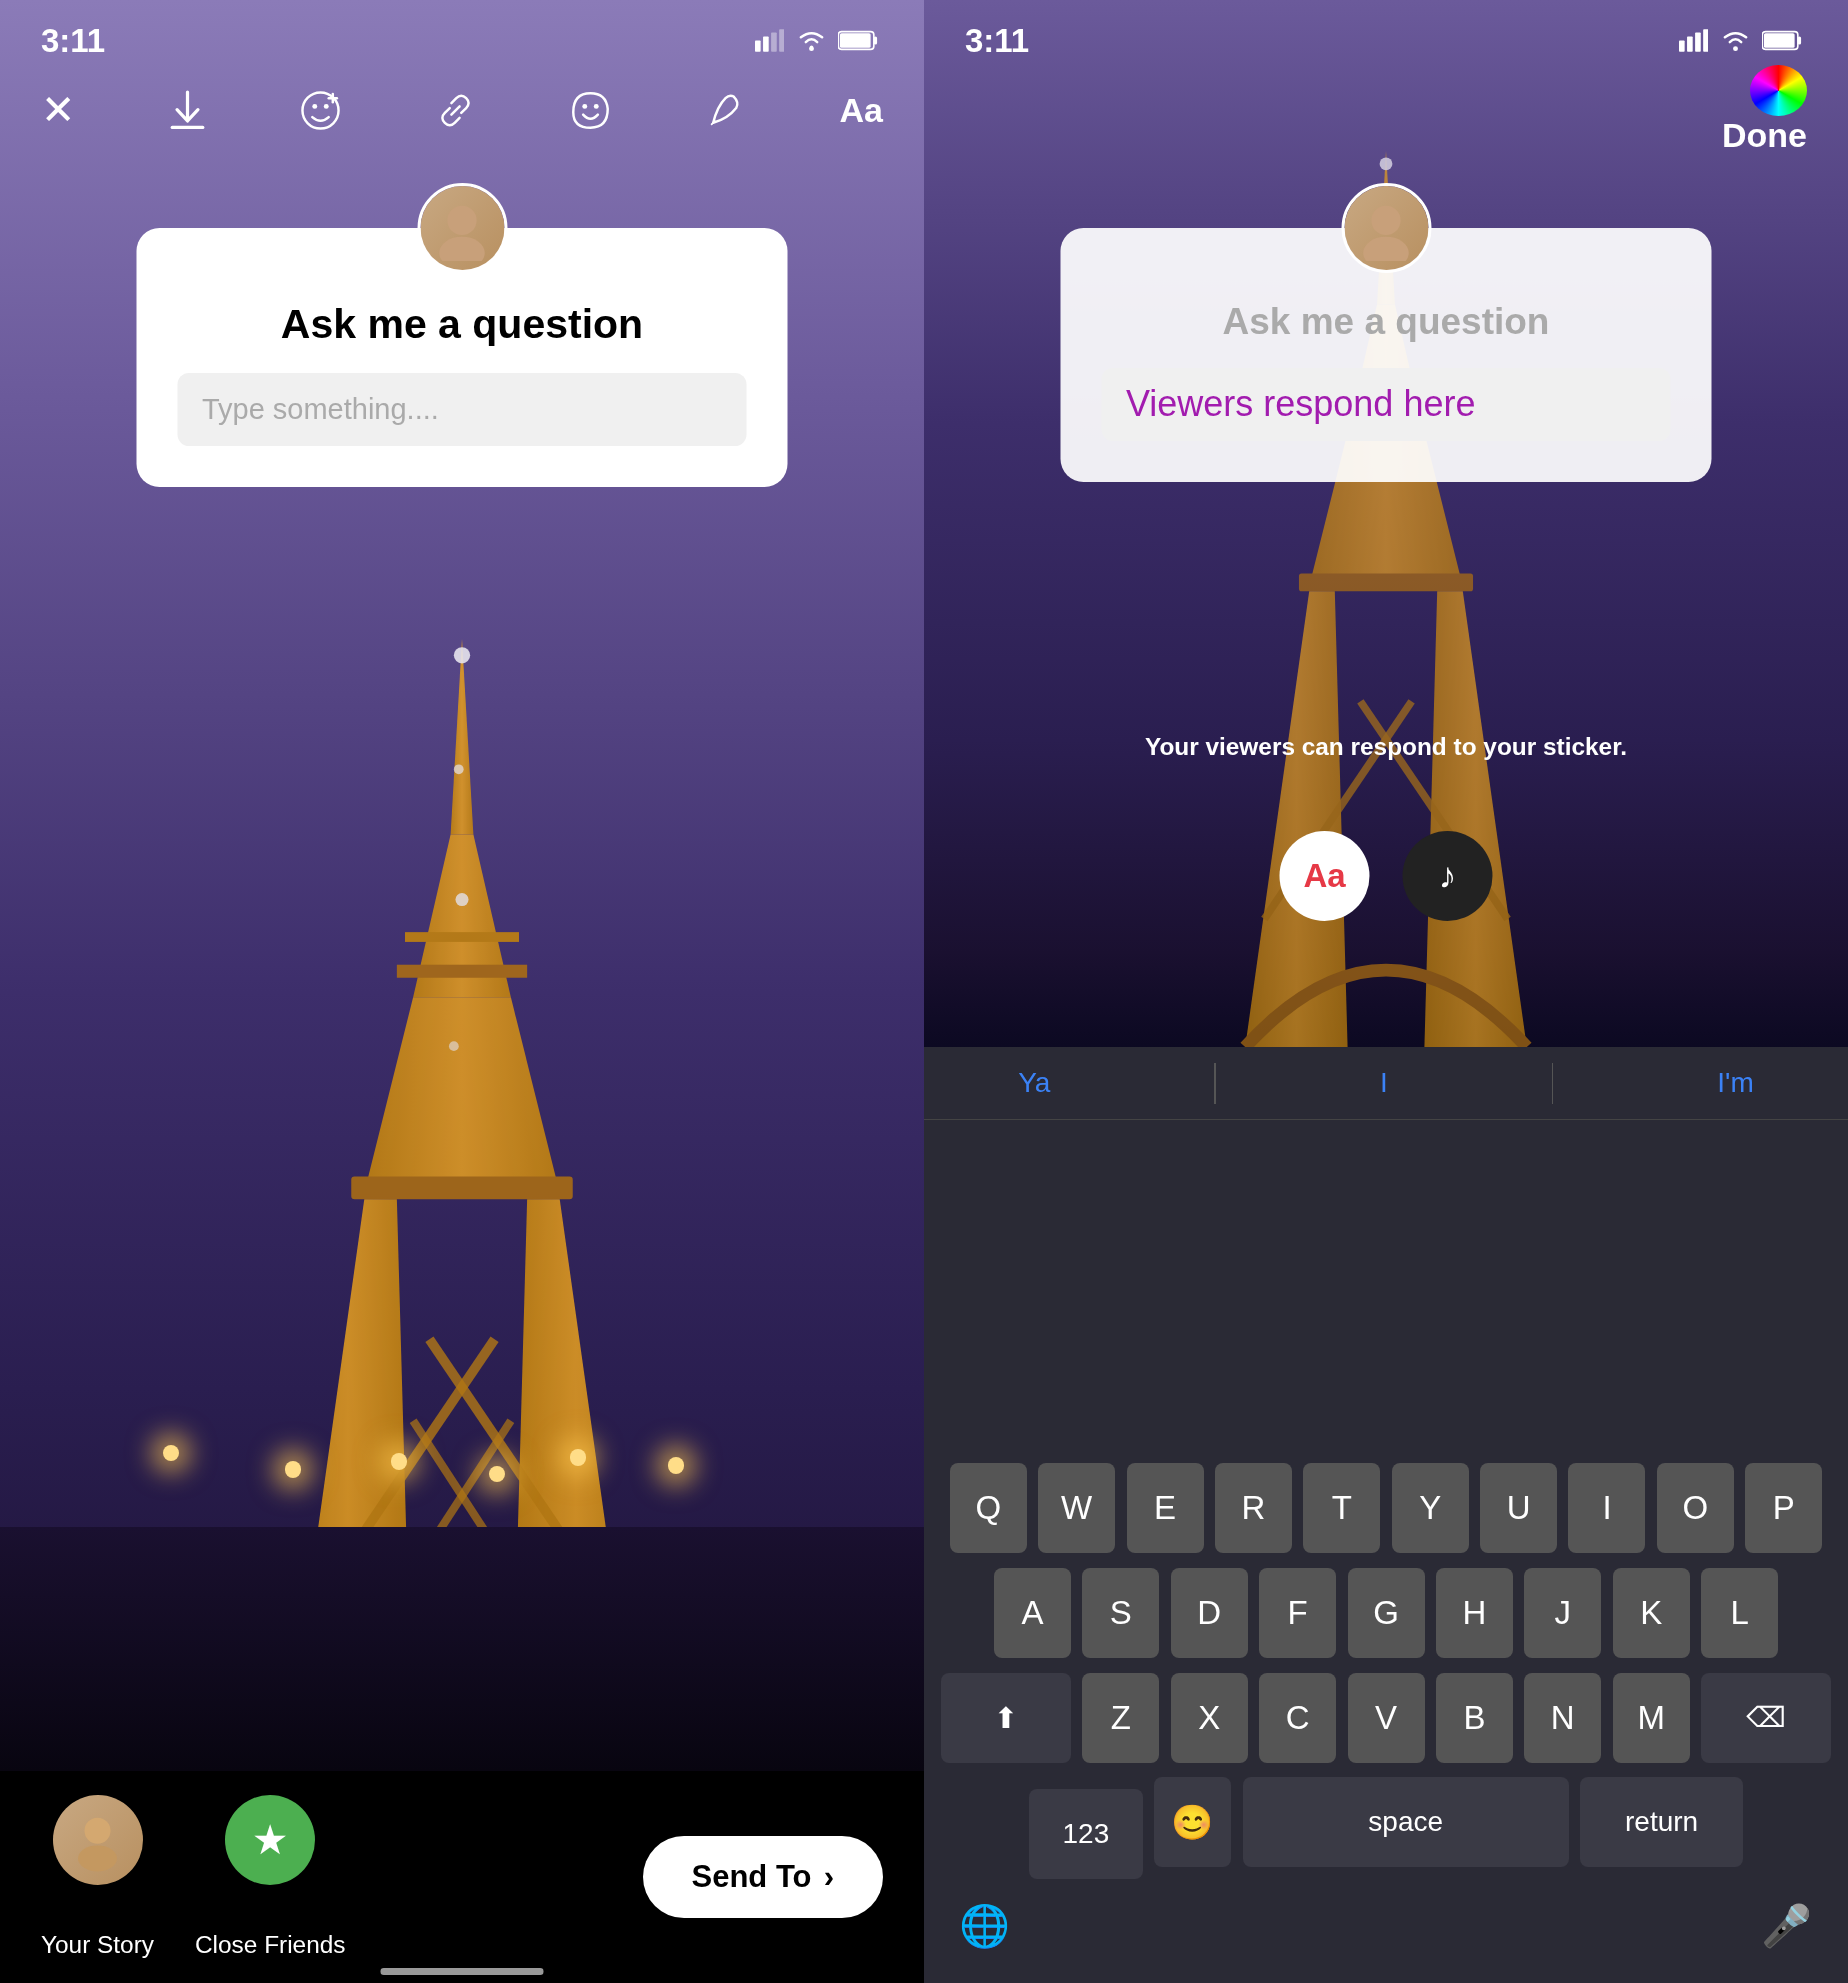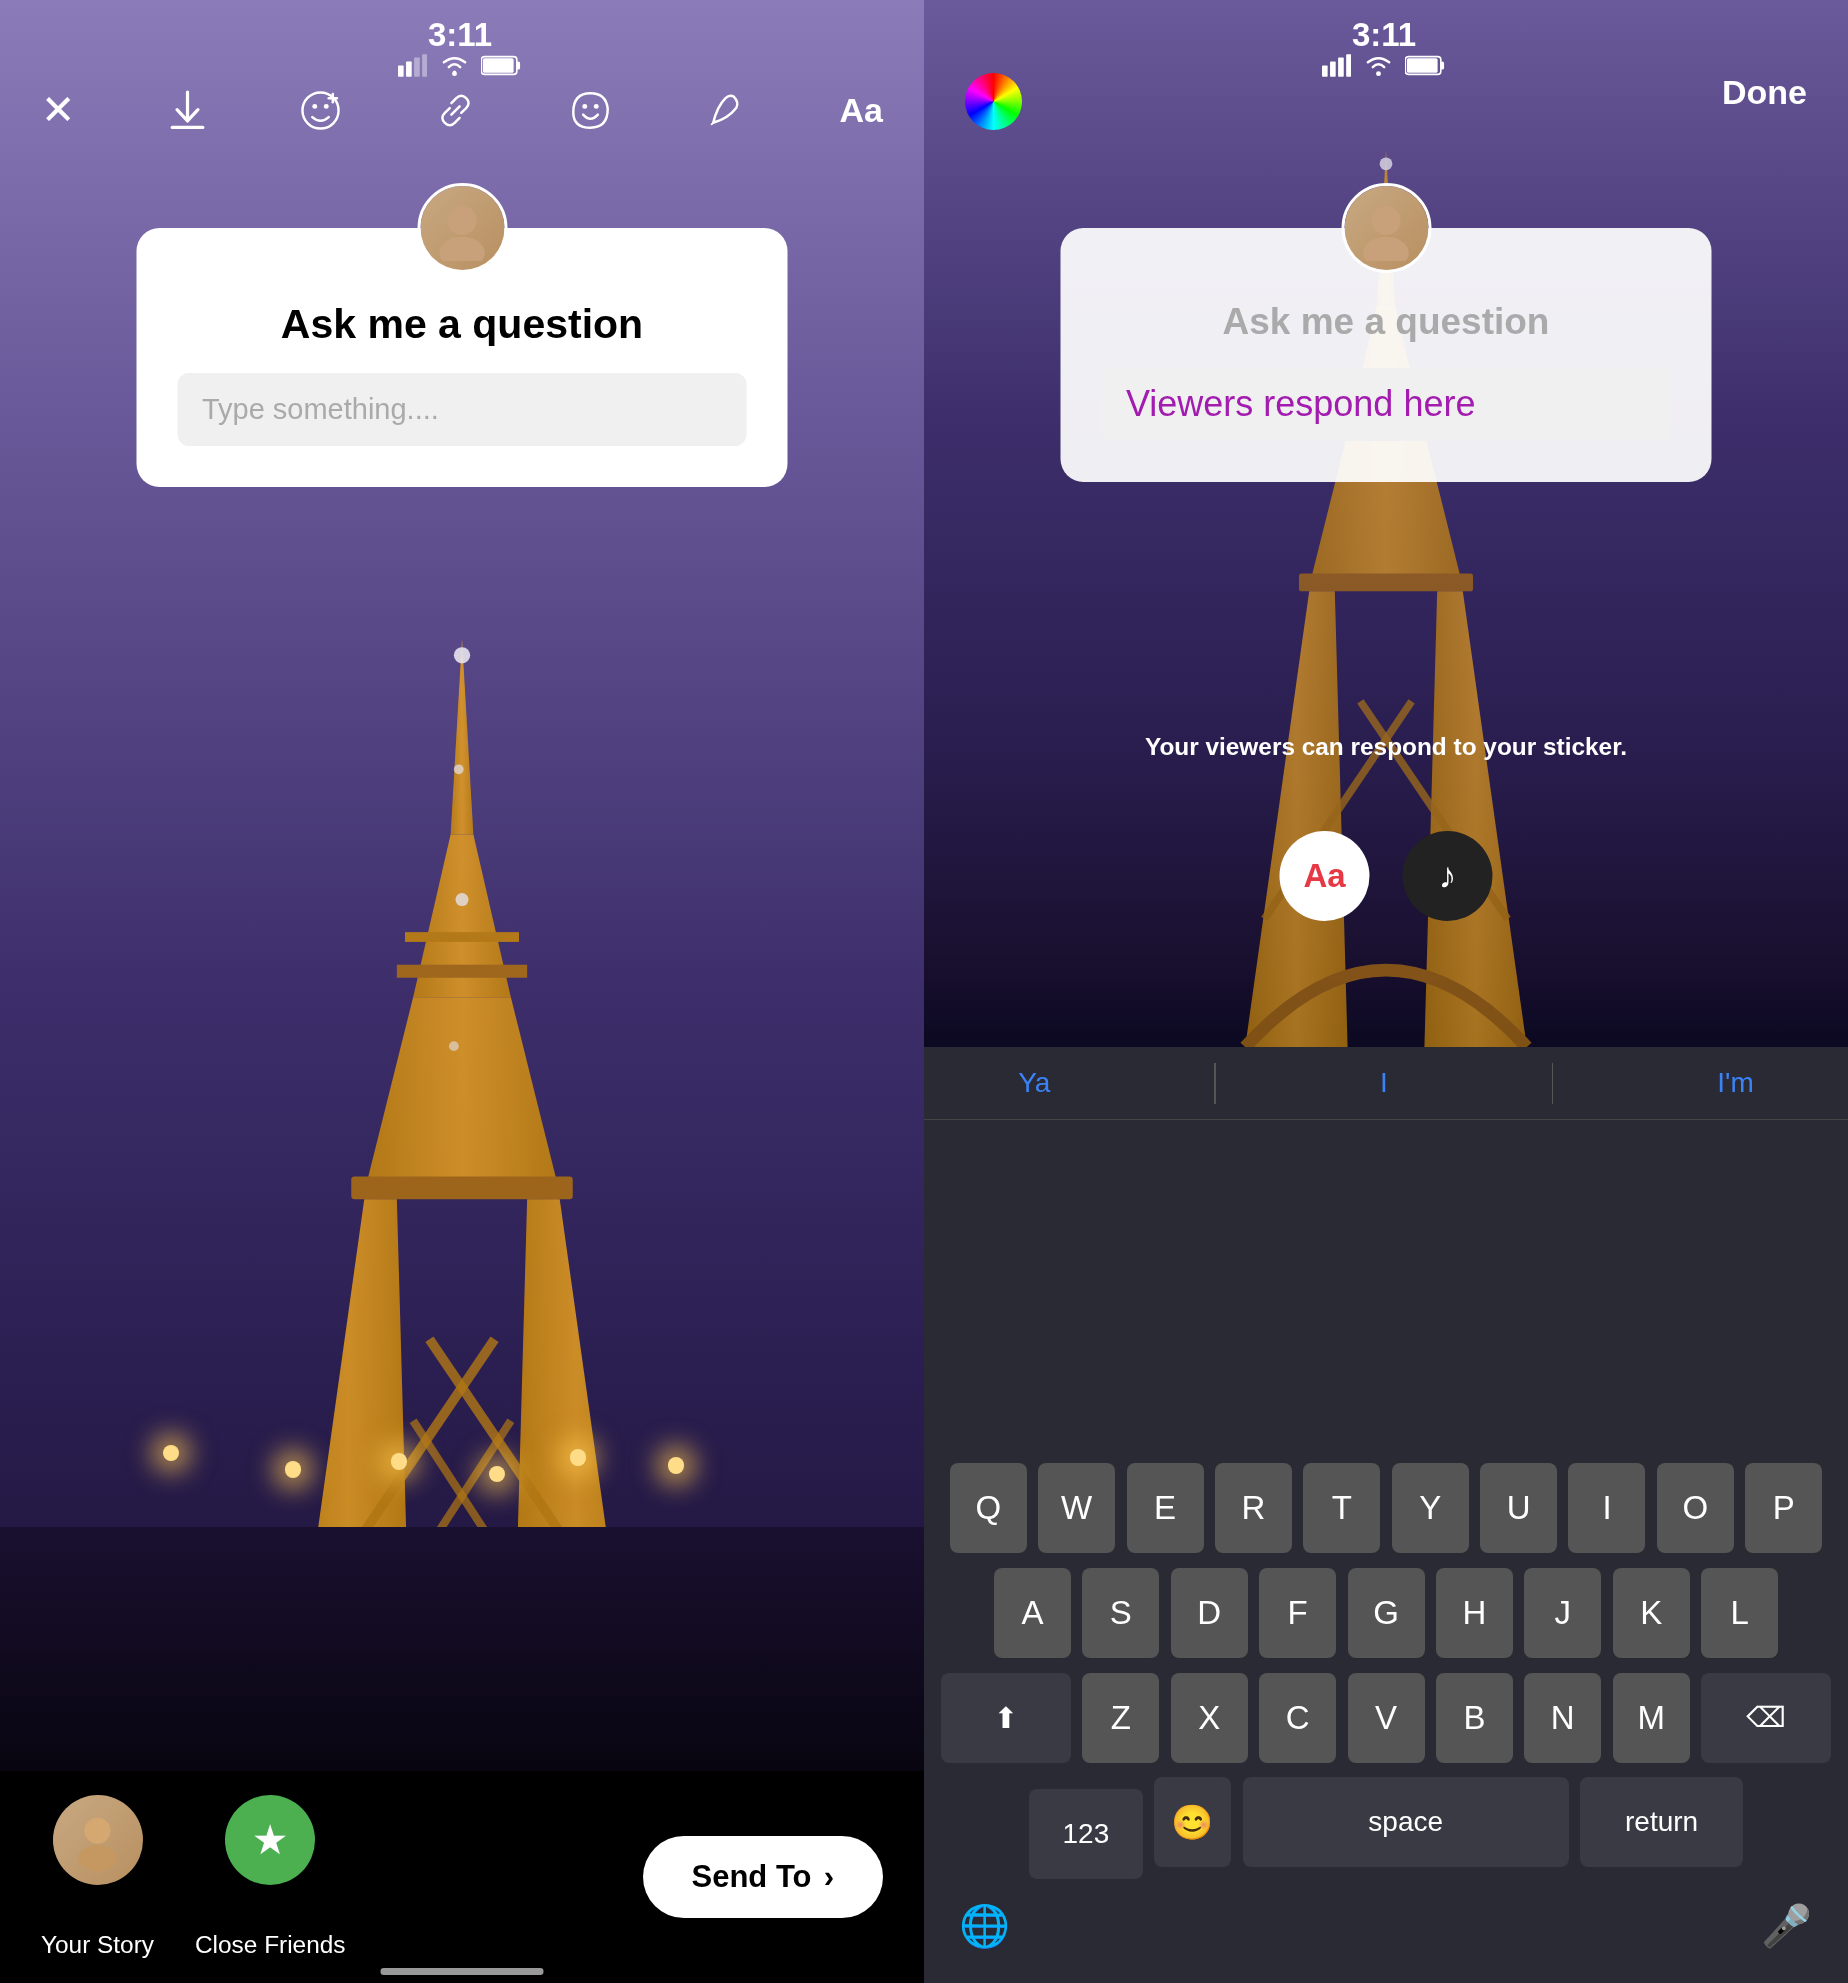--- a/index.html
+++ b/index.html
@@ -29,21 +29,20 @@
       right: 4px;
       height: 65px;
       display: flex;
       align-items: center;
       justify-content: space-between;
       padding: 16.3px 41px 0;
       z-index: 100;
       color: #fff;
       font-size: 29px;
       font-weight: 600;
-      flex-direction: column;
     }
     .status-bar .time { font-size: 33px; font-weight: 700; }
     .status-icons { display: flex; align-items: center; gap: 11.4px; }
 
     
     #phone-left { background: #1a1a2e; }
 
     .story-bg {
       position: absolute;
       top: 0; left: 0; right: 0; bottom: 0;
@@ -243,28 +242,29 @@
       position: absolute;
       bottom: 0; left: 0; right: 0;
       height: 936px;
       background: #2a2a35;
       z-index: 40;
     }
 
     
     .toolbar-right {
       position: absolute;
-      top: 73px;
+      top: 65px;
       left: 0; right: 0;
       height: 90px;
       display: flex;
-      align-items: flex-start;
+      align-items: flex-end;
       justify-content: space-between;
       padding: 0 41px;
       z-index: 50;
+      flex-direction: column;
     }
     .color-wheel {
       width: 57px;
       height: 57px;
       border-radius: 50%;
       background: conic-gradient(red, yellow, lime, cyan, blue, magenta, red);
       cursor: pointer;
     }
     .done-btn {
       font-size: 34px;

